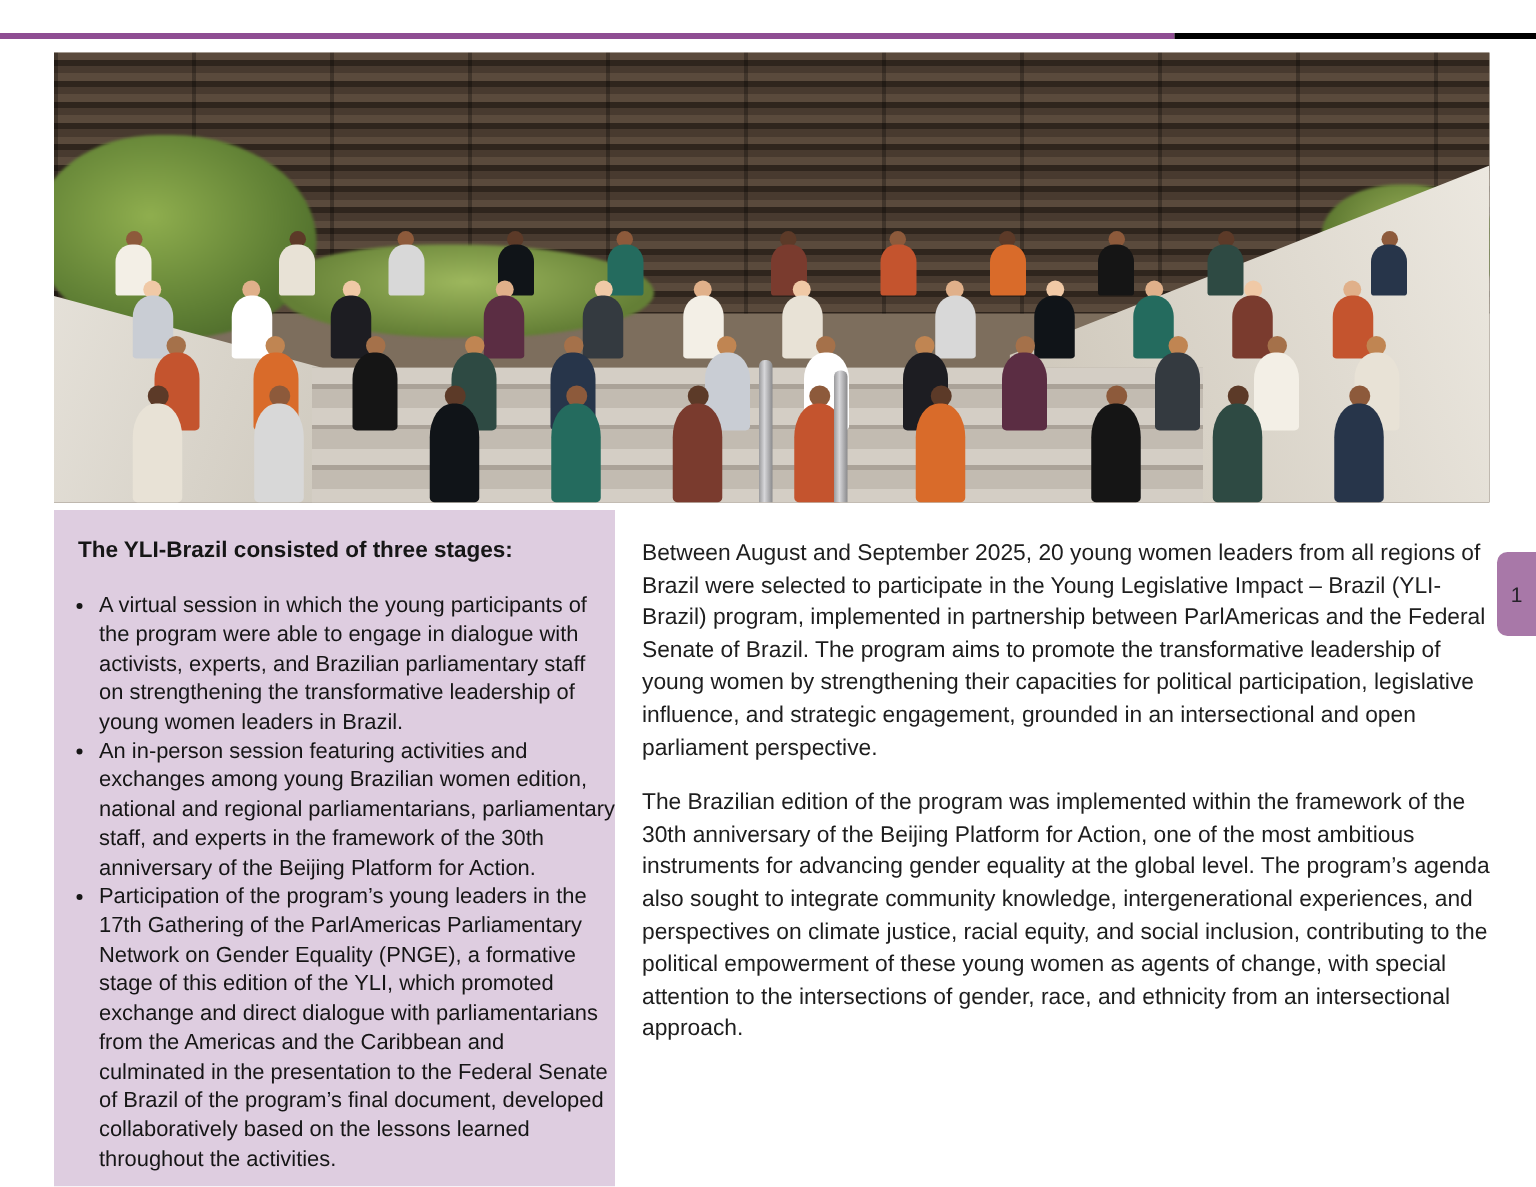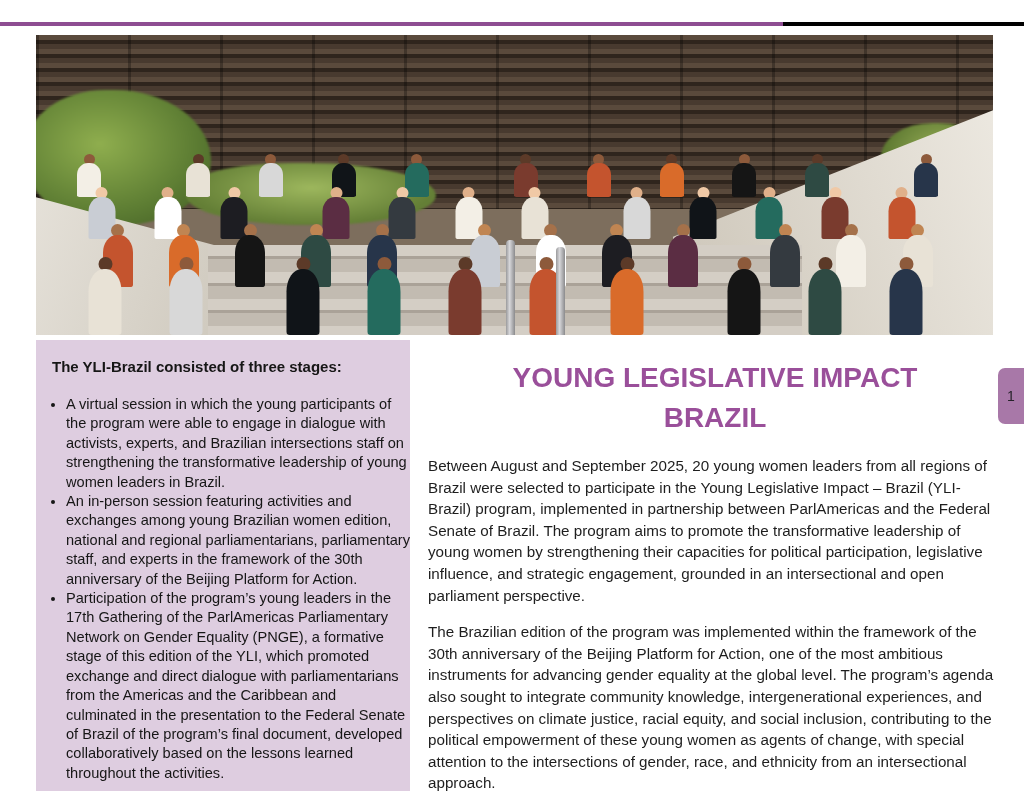--- a/index.html
+++ b/index.html
@@ -284,27 +284,26 @@
         <span class="torso" style="width: 33px; height: 66px;"></span>
       </span>
     </div>
   <div class="pole p1"></div>
   <div class="pole p2"></div>
 </div>
 
 <aside class="sidebar">
   <h2>The YLI-Brazil consisted of three stages:</h2>
   <ul>
-    <li>A virtual session in which the young participants of the program were able to engage in dialogue with activists, experts, and Brazilian intersections staff on strengthening the transformative leadership of young women leaders in Brazil.</li>
+    <li>A virtual session in which the young participants of the program were able to engage in dialogue with activists, experts, and Brazilian parliamentary staff on strengthening the transformative leadership of young women leaders in Brazil.</li>
     <li>An in-person session featuring activities and exchanges among young Brazilian women edition, national and regional parliamentarians, parliamentary staff, and experts in the framework of the 30th anniversary of the Beijing Platform for Action.</li>
     <li>Participation of the program’s young leaders in the 17th Gathering of the ParlAmericas Parliamentary Network on Gender Equality (PNGE), a formative stage of this edition of the YLI, which promoted exchange and direct dialogue with parliamentarians from the Americas and the Caribbean and culminated in the presentation to the Federal Senate of Brazil of the program’s final document, developed collaboratively based on the lessons learned throughout the activities.</li>
   </ul>
 </aside>
 
 <main class="main">
-  <h1 class="title">YOUNG LEGISLATIVE IMPACT BRAZIL</h1>
   <p>Between August and September 2025, 20 young women leaders from all regions of Brazil were selected to participate in the Young Legislative Impact – Brazil (YLI-Brazil) program, implemented in partnership between ParlAmericas and the Federal Senate of Brazil. The program aims to promote the transformative leadership of young women by strengthening their capacities for political participation, legislative influence, and strategic engagement, grounded in an intersectional and open parliament perspective.</p>
   <p>The Brazilian edition of the program was implemented within the framework of the 30th anniversary of the Beijing Platform for Action, one of the most ambitious instruments for advancing gender equality at the global level. The program’s agenda also sought to integrate community knowledge, intergenerational experiences, and perspectives on climate justice, racial equity, and social inclusion, contributing to the political empowerment of these young women as agents of change, with special attention to the intersections of gender, race, and ethnicity from an intersectional approach.</p>
 </main>
 
 <div class="page-tab">
   <span>1</span>
 </div>
 
 </body></html>

